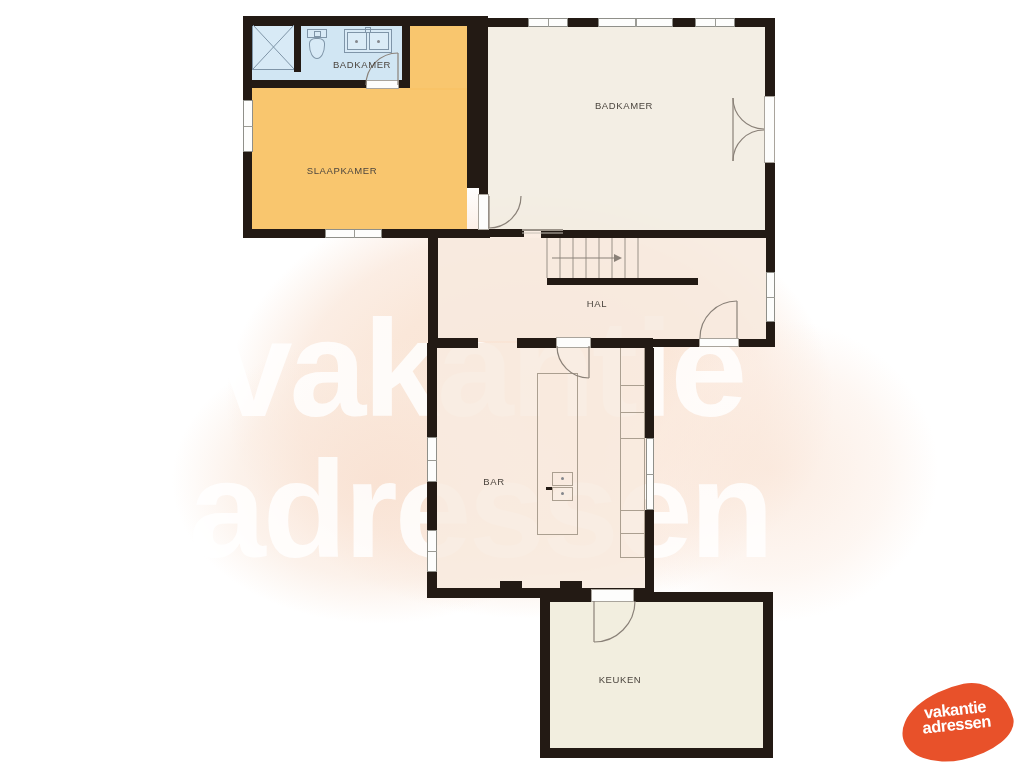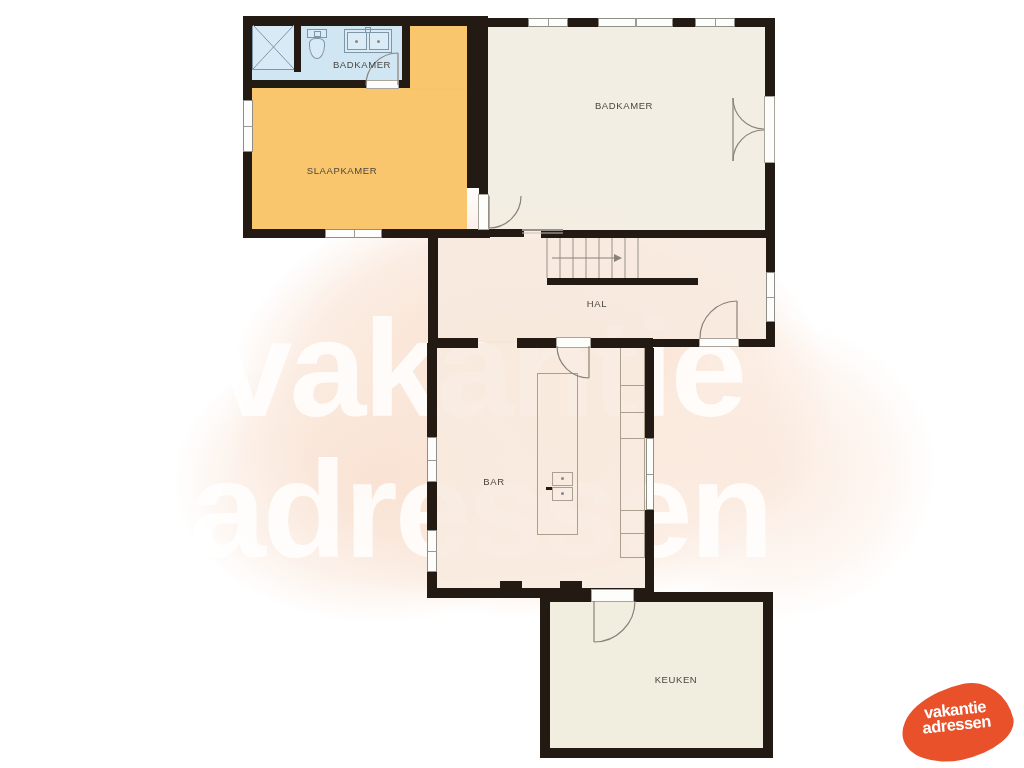--- a/index.html
+++ b/index.html
@@ -206,21 +206,21 @@
 
     <line x1="522" y1="230" x2="563" y2="230" stroke="#9a9288" stroke-width="2"></line>
     <line x1="522" y1="233" x2="563" y2="233" stroke="#c9c2b8" stroke-width="1"></line>
   </svg>
 
   <div class="room-label" style="left:362px;top:64px;">BADKAMER</div>
   <div class="room-label" style="left:342px;top:170px;">SLAAPKAMER</div>
   <div class="room-label" style="left:624px;top:105px;">BADKAMER</div>
   <div class="room-label" style="left:597px;top:303px;">HAL</div>
   <div class="room-label" style="left:494px;top:481px;">BAR</div>
-  <div class="room-label" style="left:676px;top:679px;">KEUKEN</div>
+  <div class="room-label" style="left:620px;top:679px;">KEUKEN</div>
 
   <div class="abs" id="logo">
     <div class="txt">
       <div>vakantie</div>
       <div>adressen</div>
     </div>
   </div>
 
 </div>
 

